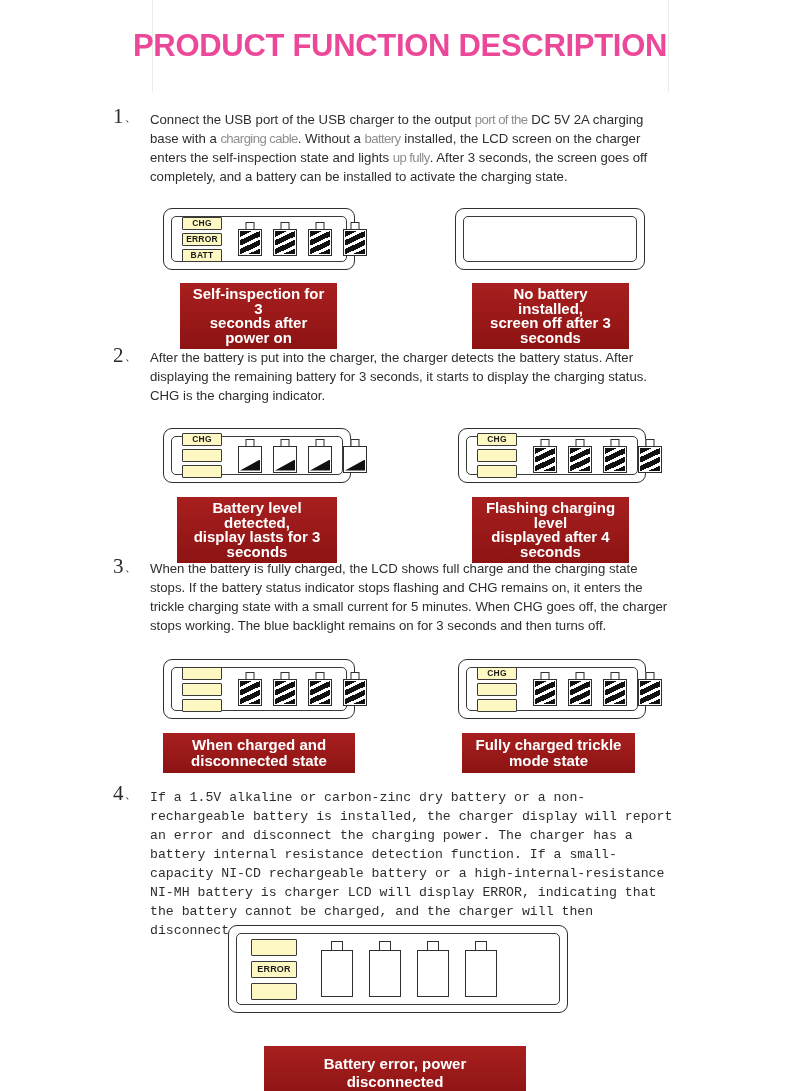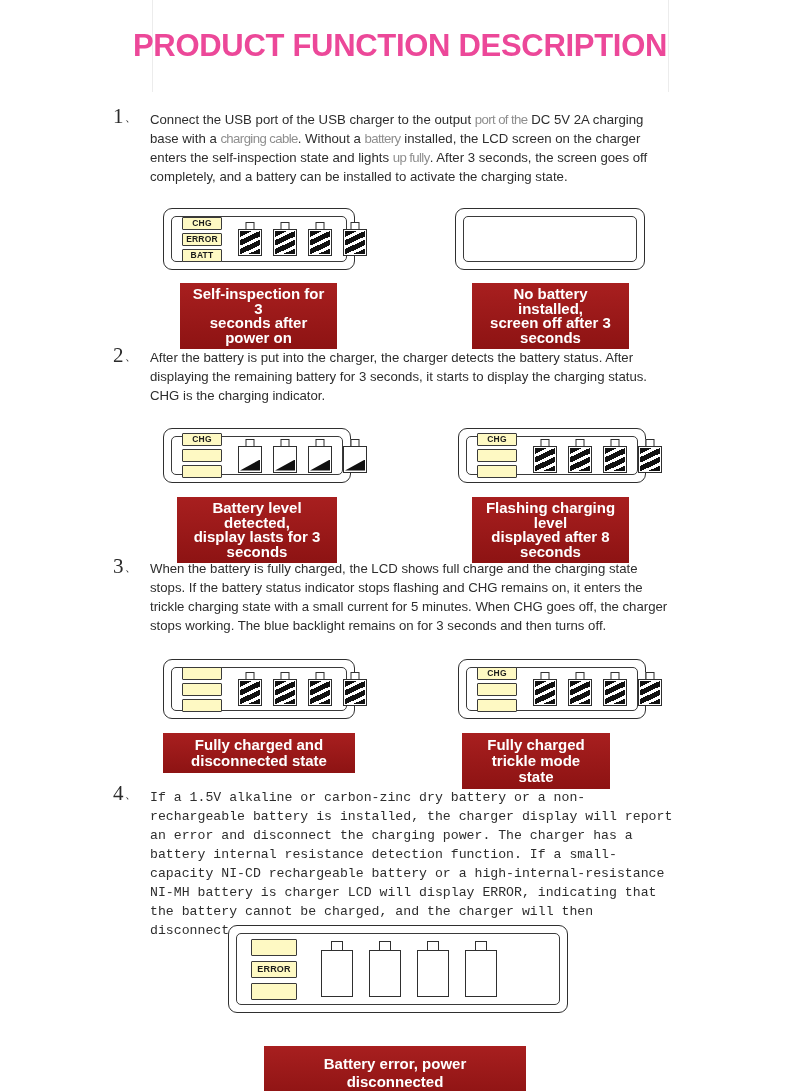--- a/index.html
+++ b/index.html
@@ -361,21 +361,21 @@
         </div>
       </div>
     </div>
 
     <div class="caption" style="left:177px; top:497px; width:160px;">
       <span>Battery level detected,</span><br>
       <span>display lasts for 3 seconds</span>
     </div>
     <div class="caption" style="left:472px; top:497px; width:157px;">
       <span>Flashing charging level</span><br>
-      <span>displayed after 8 seconds</span>
+      <span>displayed after 4 seconds</span>
     </div>
   </div>
 
   <div class="section">
     <div class="sec-num" style="top:554px;">
       <span>3</span><span class="tick">、</span>
     </div>
     <div class="sec-body" style="top:559px;">
       <p>When the battery is fully charged, the LCD shows full charge and the charging state stops. If the battery status indicator stops flashing and CHG remains on, it enters the trickle charging state with a small current for 5 minutes. When CHG goes off, the charger stops working. The blue backlight remains on for 3 seconds and then turns off.</p>
     </div>
@@ -445,22 +445,22 @@
           <div class="batt">
               <div class="cap"></div>
               <div class="body">
                 <div class="fill-stripes"></div>
               </div>
             </div>
         </div>
       </div>
     </div>
 
-    <div class="caption one-line" style="left:163px; top:733px; width:192px;">Fully charged and disconnected state</div>
-    <div class="caption one-line" style="left:462px; top:733px; width:148px;">Fully charged trickle mode state</div>
+    <div class="caption one-line" style="left:163px; top:733px; width:192px;">When charged and disconnected state</div>
+    <div class="caption one-line" style="left:462px; top:733px; width:173px;">Fully charged trickle mode state</div>
   </div>
 
   <div class="section">
     <div class="sec-num" style="top:781px;">
       <span>4</span><span class="tick">、</span>
     </div>
     <div class="sec-body" style="top:788px;font-family:Liberation Mono, monospace;">
       <p>If a 1.5V alkaline or carbon-zinc dry battery or a non-rechargeable battery is installed, the charger display will report an error and disconnect the charging power. The charger has a battery internal resistance detection function. If a small-capacity NI-CD rechargeable battery or a high-internal-resistance NI-MH battery is charger LCD will display ERROR, indicating that the battery cannot be charged, and the charger will then disconnect the power supply.</p>
     </div>
 

